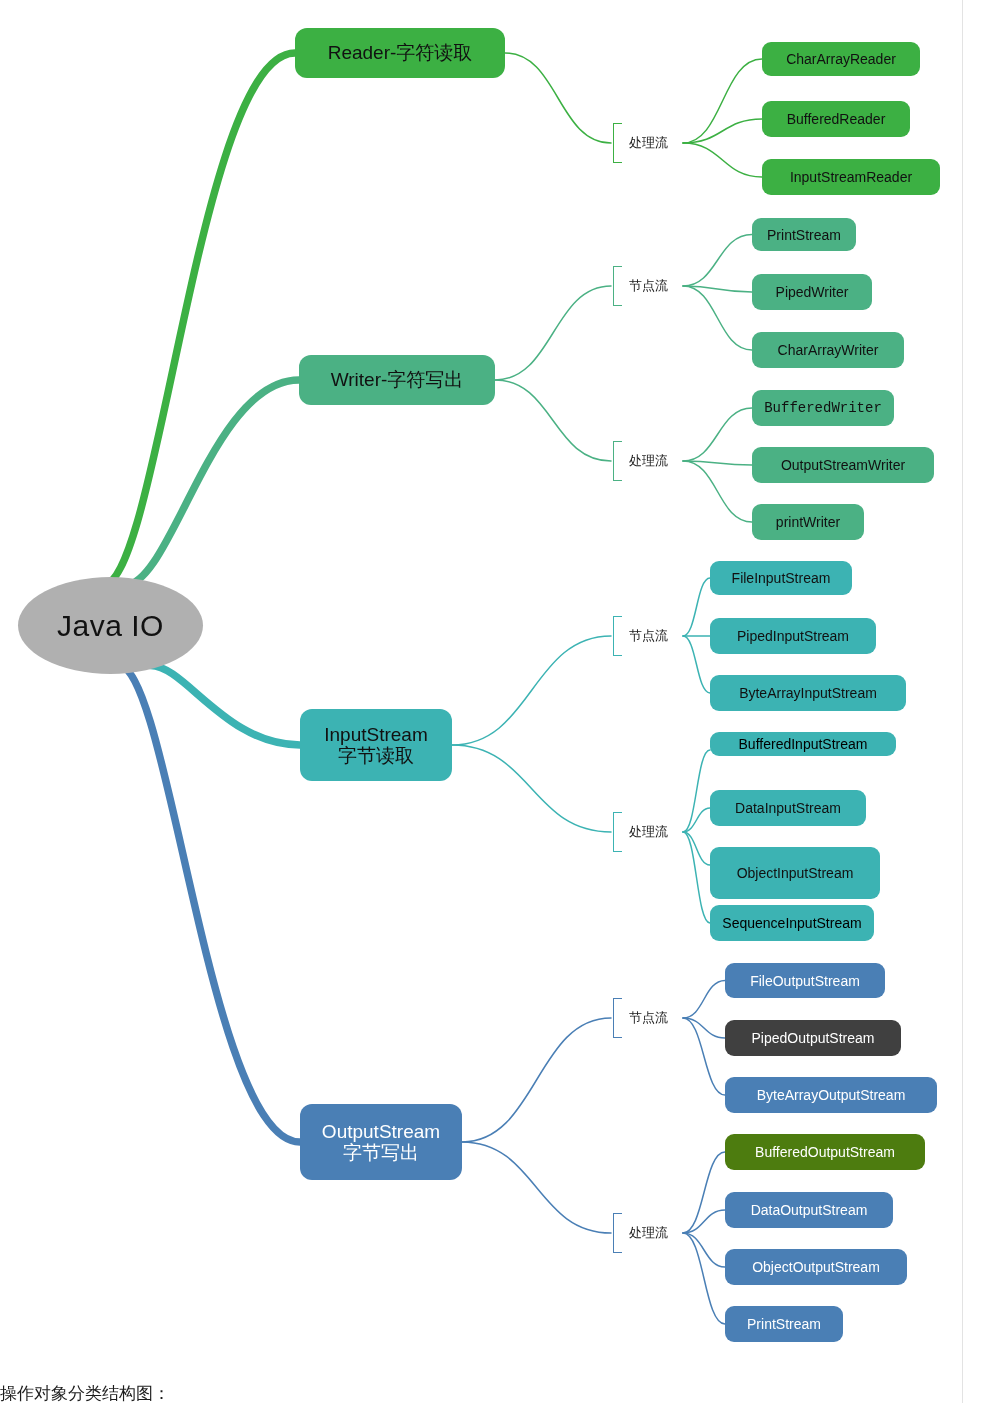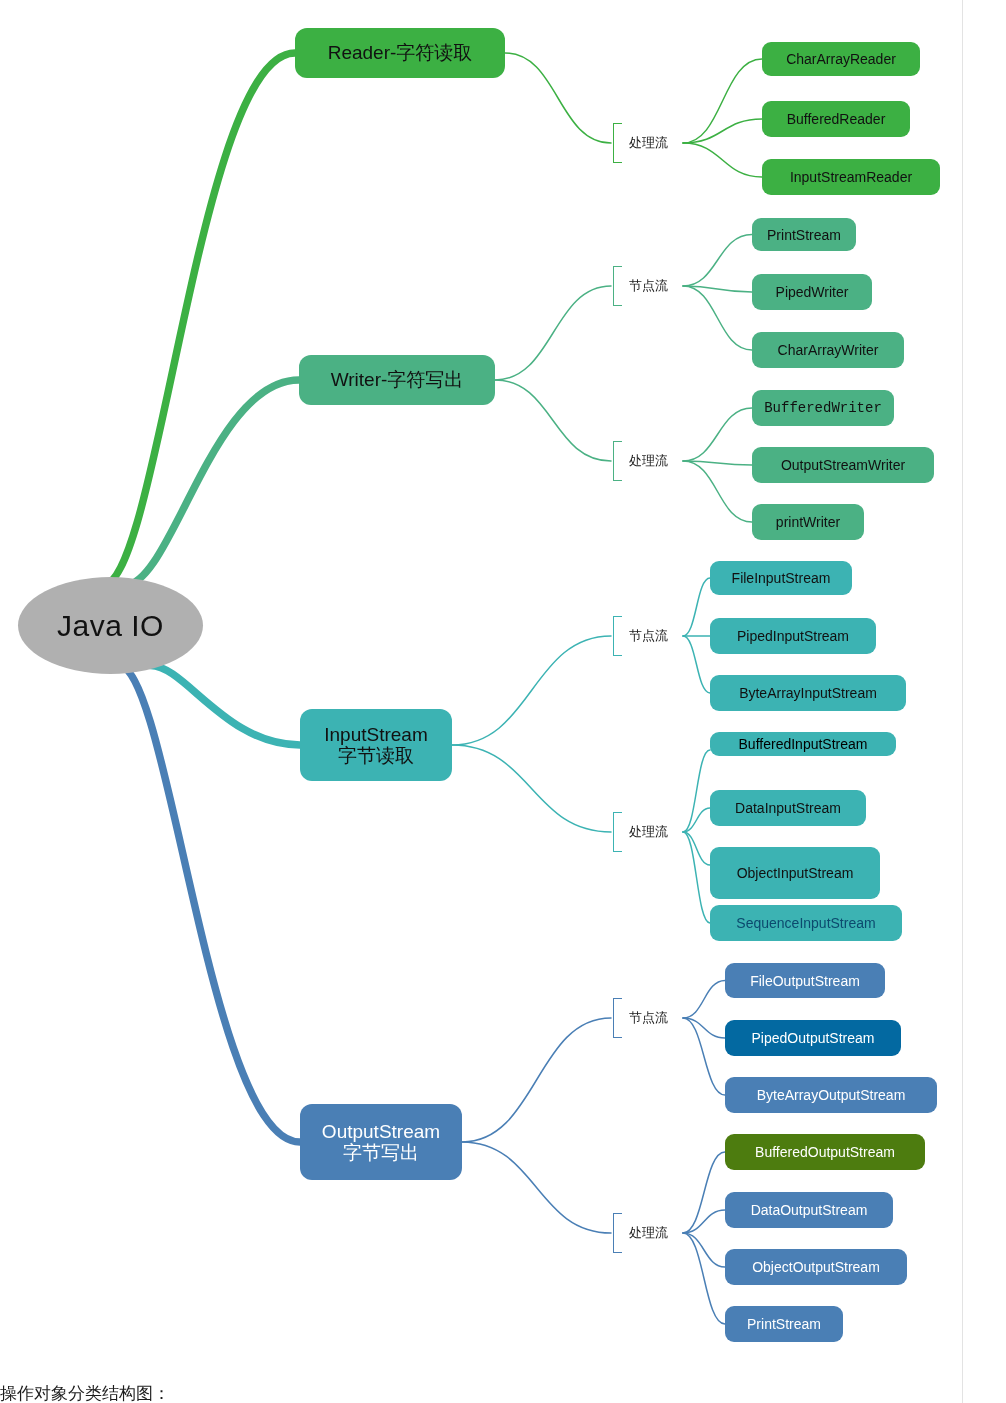--- a/index.html
+++ b/index.html
@@ -234,27 +234,27 @@
       </div>
       <div class="leaf-node" style="left: 710px; top: 732px; width: 186px; height: 20px; background: rgb(60, 179, 179); color: #000000;">
         <span>BufferedInputStream</span>
       </div>
       <div class="leaf-node" style="left: 710px; top: 790px; width: 156px; height: 36px; background: rgb(60, 179, 179); color: rgb(17, 17, 17);">
         <span>DataInputStream</span>
       </div>
       <div class="leaf-node" style="left: 710px; top: 847px; width: 170px; height: 52px; background: rgb(60, 179, 179); color: rgb(17, 17, 17);">
         <span>ObjectInputStream</span>
       </div>
-      <div class="leaf-node" style="left: 710px; top: 905px; width: 192px; height: 36px; background: rgb(60, 179, 179); color: #0c4a6e;">
+      <div class="leaf-node" style="left: 710px; top: 905px; width: 164px; height: 36px; background: rgb(60, 179, 179); color: #000000;">
         <span>SequenceInputStream</span>
       </div>
       <div class="leaf-node" style="left: 725px; top: 963px; width: 160px; height: 35px; background: rgb(74, 127, 181); color: rgb(255, 255, 255);">
         <span>FileOutputStream</span>
       </div>
-      <div class="leaf-node" style="left: 725px; top: 1020px; width: 176px; height: 36px; background: #0369a1; color: rgb(255, 255, 255);">
+      <div class="leaf-node" style="left: 725px; top: 1020px; width: 176px; height: 36px; background: #404040; color: rgb(255, 255, 255);">
         <span>PipedOutputStream</span>
       </div>
       <div class="leaf-node" style="left: 725px; top: 1077px; width: 212px; height: 36px; background: rgb(74, 127, 181); color: rgb(255, 255, 255);">
         <span>ByteArrayOutputStream</span>
       </div>
       <div class="leaf-node" style="left: 725px; top: 1134px; width: 200px; height: 36px; background: #4d7c0f; color: rgb(255, 255, 255);">
         <span>BufferedOutputStream</span>
       </div>
       <div class="leaf-node" style="left: 725px; top: 1192px; width: 168px; height: 36px; background: rgb(74, 127, 181); color: rgb(255, 255, 255);">
         <span>DataOutputStream</span>

